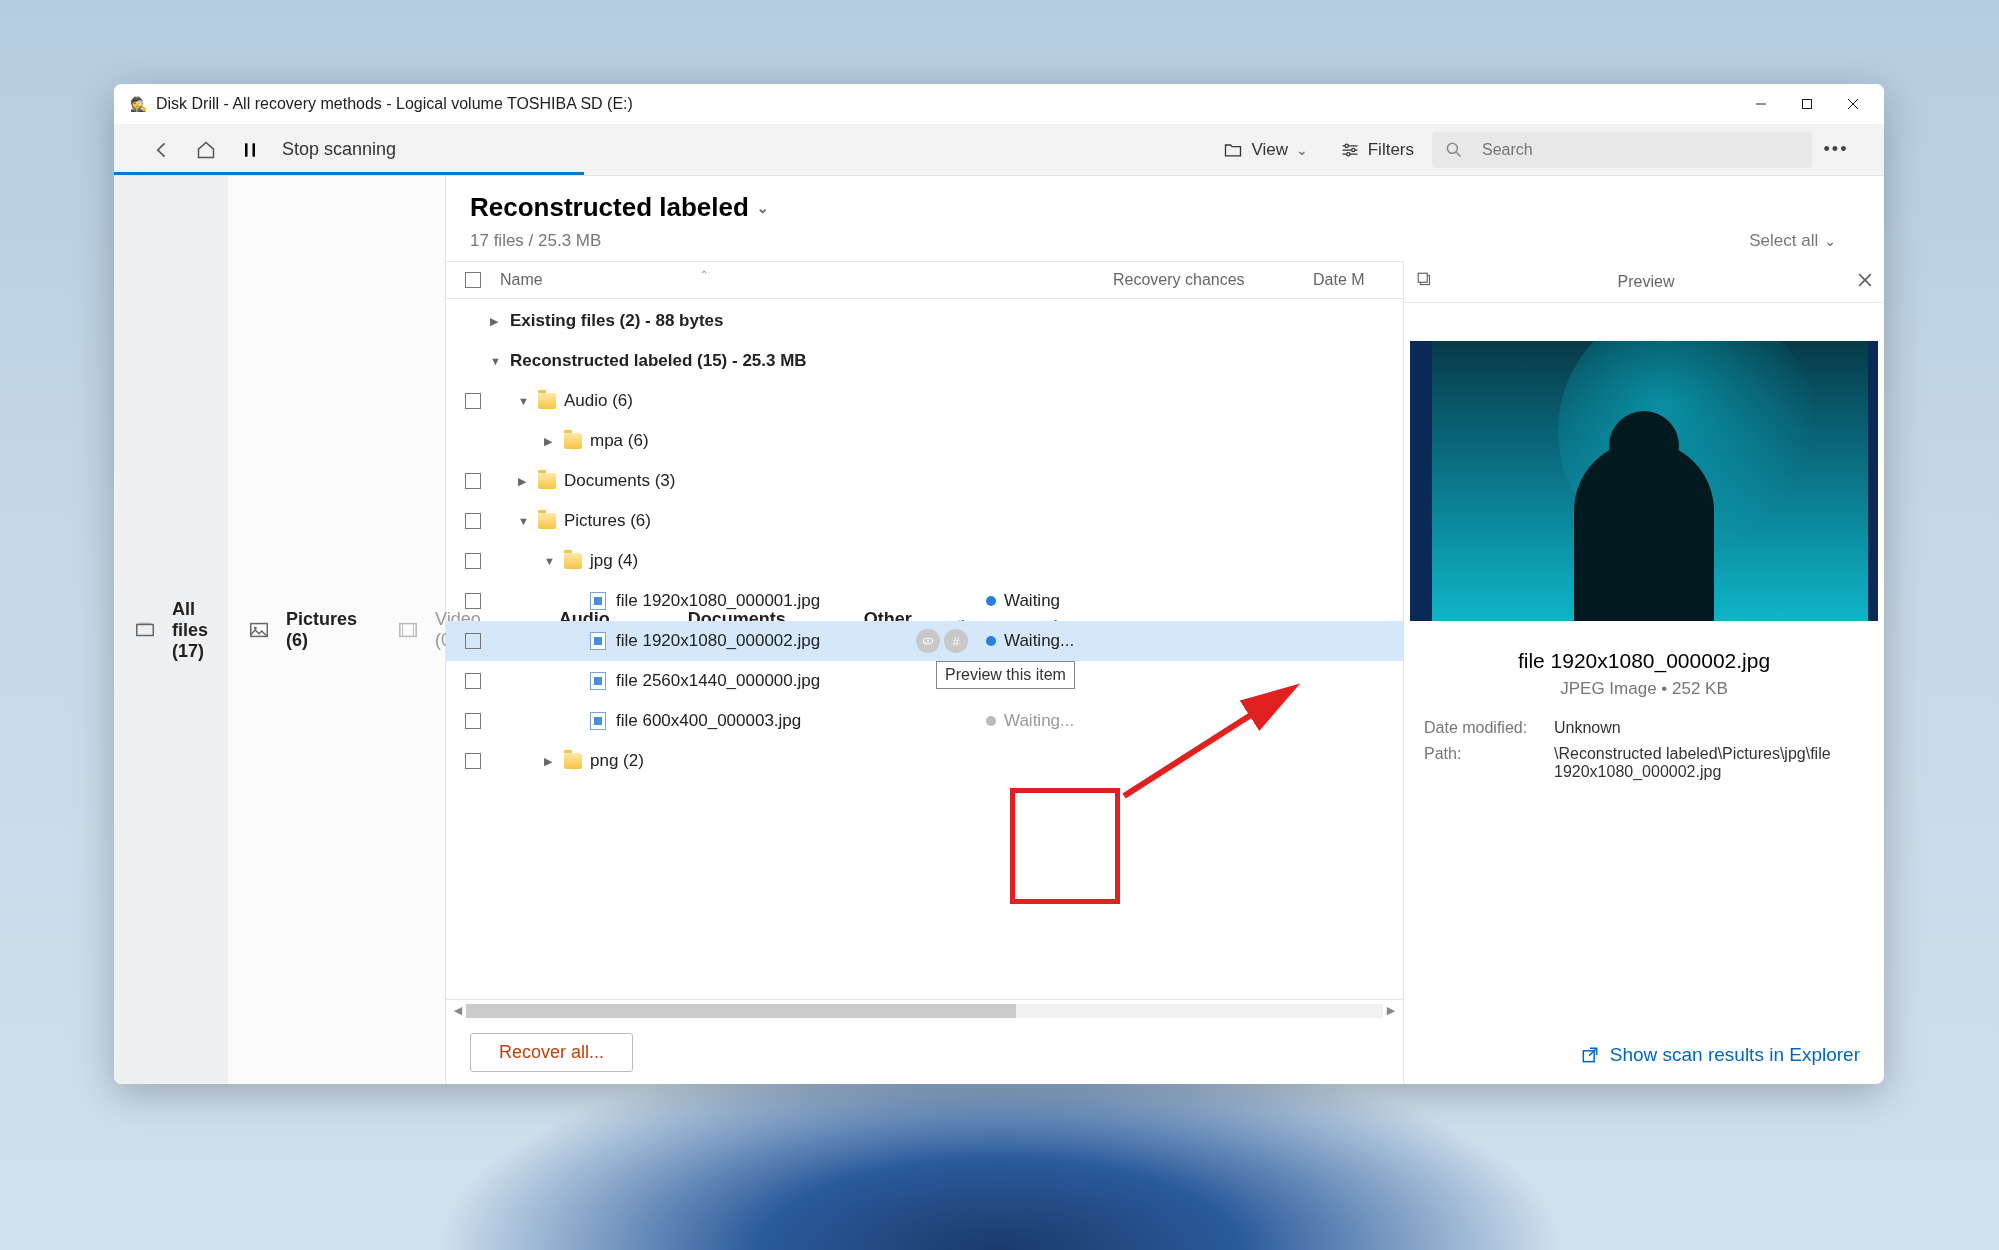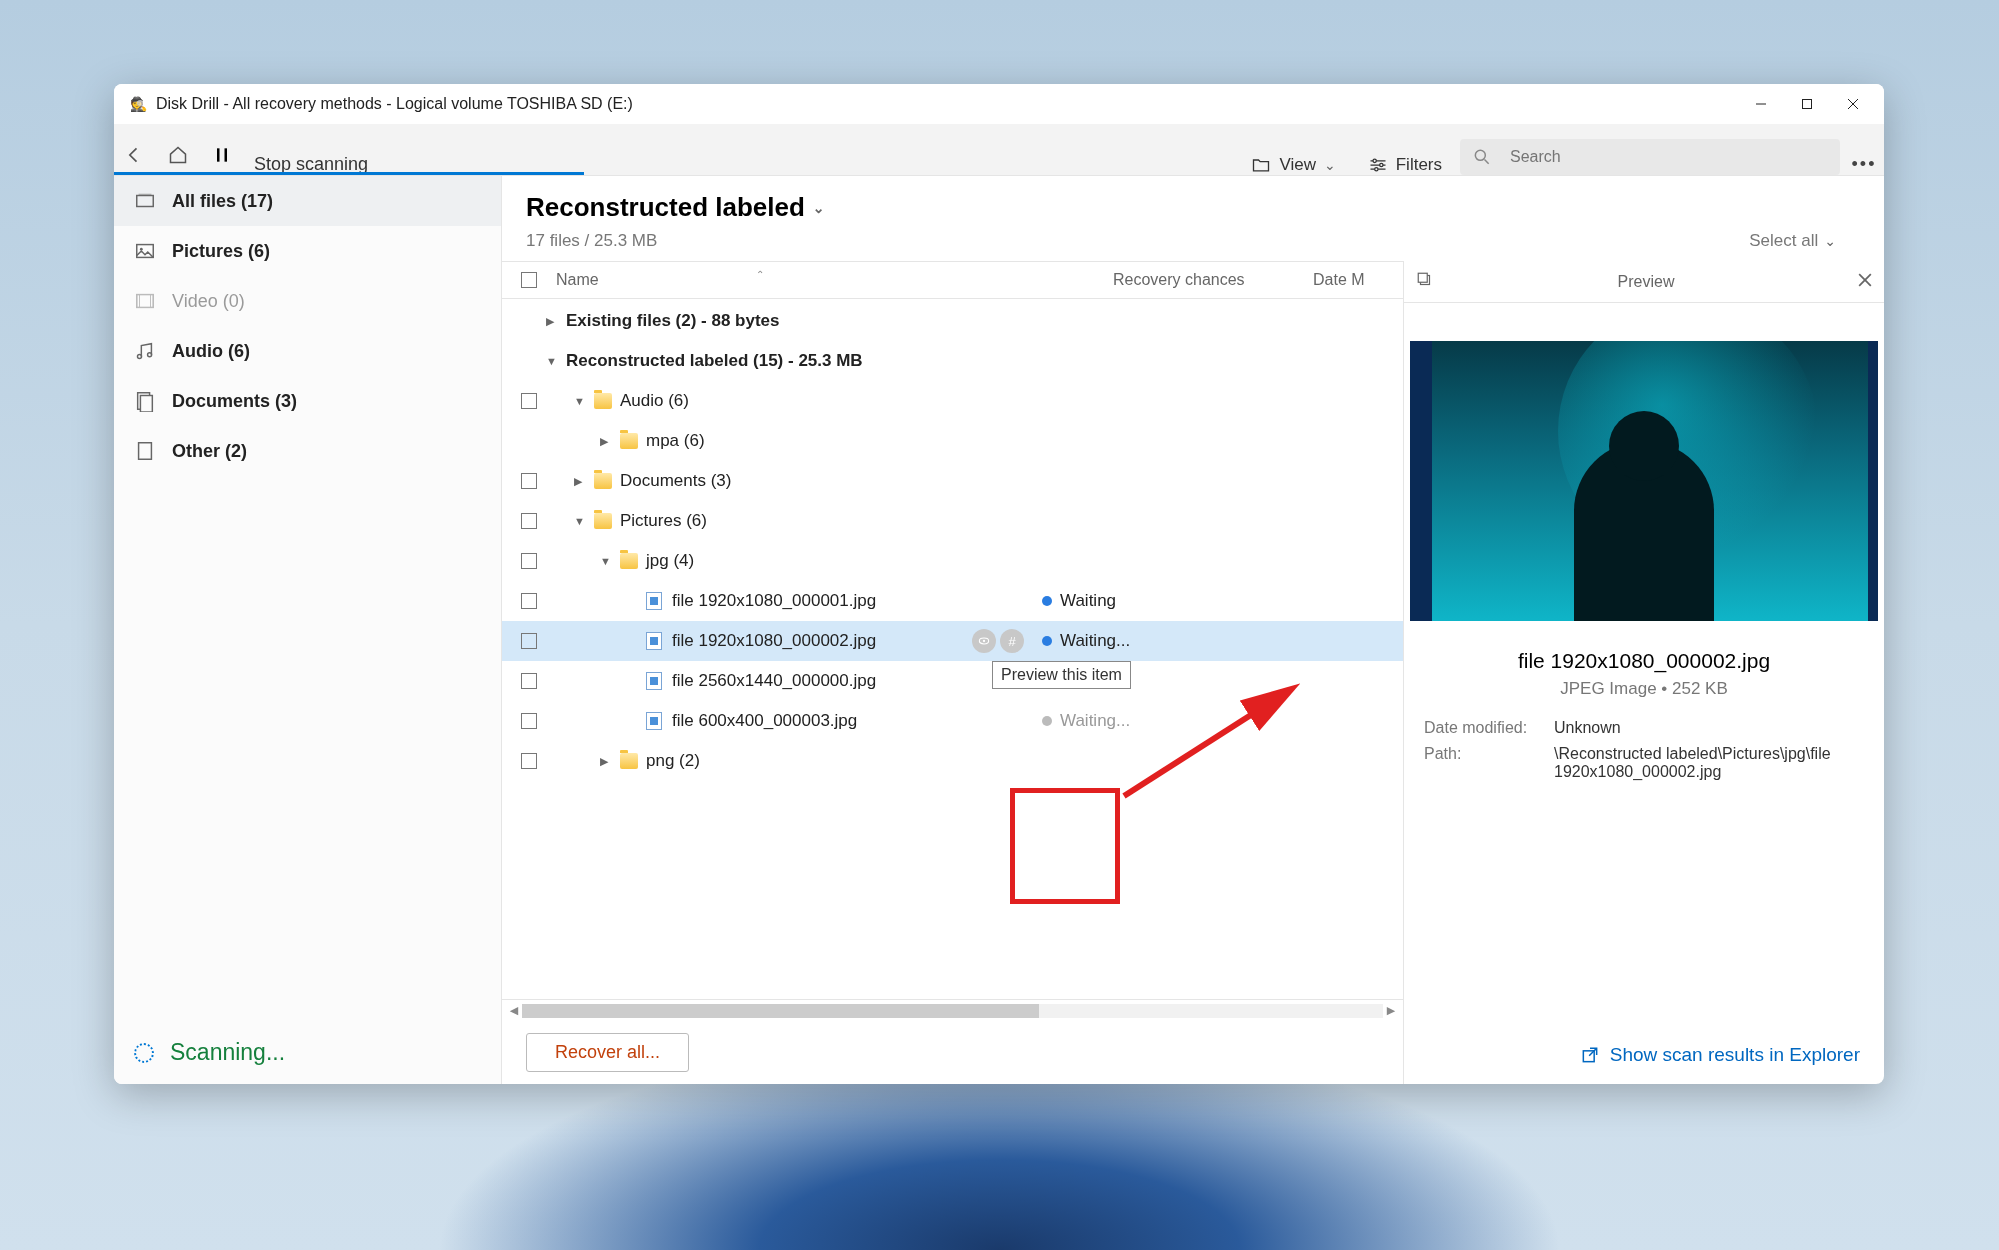--- a/index.html
+++ b/index.html
@@ -41,42 +41,42 @@
 .app-icon { width: 18px; height: 18px; margin: 0 8px; display: inline-flex; align-items: center; justify-content: center; font-size: 14px; }
 .title-text { font-size: 16px; color: #222; }
 .titlebar-spacer { flex: 1; }
 .win-btn { width: 46px; height: 40px; display: flex; align-items: center; justify-content: center; color: #222; }
 .win-btn svg { width: 12px; height: 12px; }
 .toolbar {
   height: 52px;
   background: #f3f3f3;
   border-bottom: 1px solid #e5e5e5;
   display: flex;
-  align-items: flex-end;
-  padding: 0 0;
+  align-items: center;
+  padding: 0 28px;
   gap: 4px;
 }
 .tb-btn { width: 40px; height: 40px; display: flex; align-items: center; justify-content: center; color: #555; border-radius: 4px; }
 .tb-btn.active { color: #000; }
 .stop-txt { font-size: 18px; color: #333; margin-left: 8px; }
 .tab-underline { position: absolute; height: 3px; background: #0078d4; bottom: 0; left: 0; }
 .tb-spacer { flex: 1; }
 .tb-group { display: flex; align-items: center; gap: 8px; padding: 0 14px; color: #333; font-size: 17px; }
 .search-box {
   background: #e8e8e8; border-radius: 4px; display: flex; align-items: center;
   padding: 0 12px; height: 36px; width: 380px; color: #888;
 }
 .search-box input { border: none; background: transparent; font-size: 16px; color: #666; outline: none; flex: 1; margin-left: 18px; }
 .more-btn { width: 40px; display: flex; align-items: center; justify-content: center; }
 .body { flex: 1; display: flex; min-height: 0; }
 .sidebar {
-  width: 388px;
+  width: 332px;
   border-right: 1px solid #e5e5e5;
   display: flex;
-  flex-direction: column;
+  flex-direction: row;
   background: #fbfbfb;
 }
 .side-item {
   display: flex; align-items: center; gap: 16px;
   padding: 14px 20px; font-size: 18px; color: #222;
 }
 .side-item.selected { background: #eef0f2; font-weight: 600; }
 .side-item.muted { color: #9a9a9a; }
 .side-icon { width: 22px; height: 22px; display: flex; align-items: center; justify-content: center; color: #666; flex-shrink: 0; }
 .side-item.muted .side-icon { color: #bbb; }

